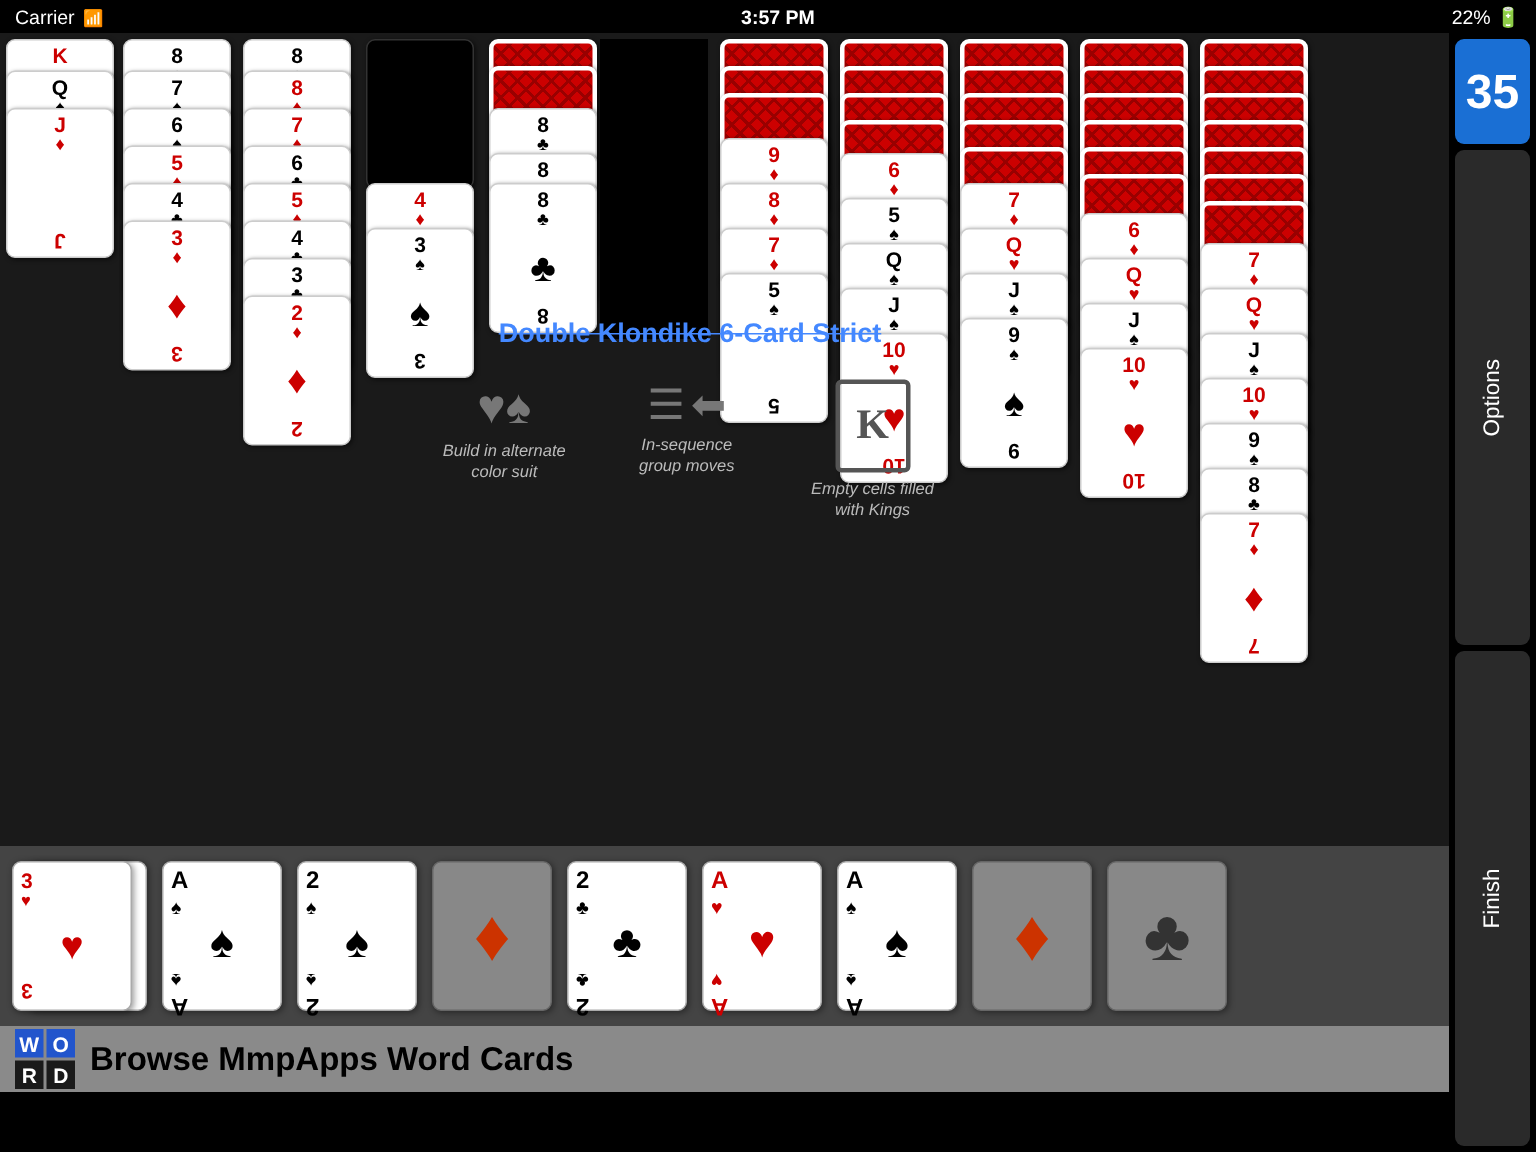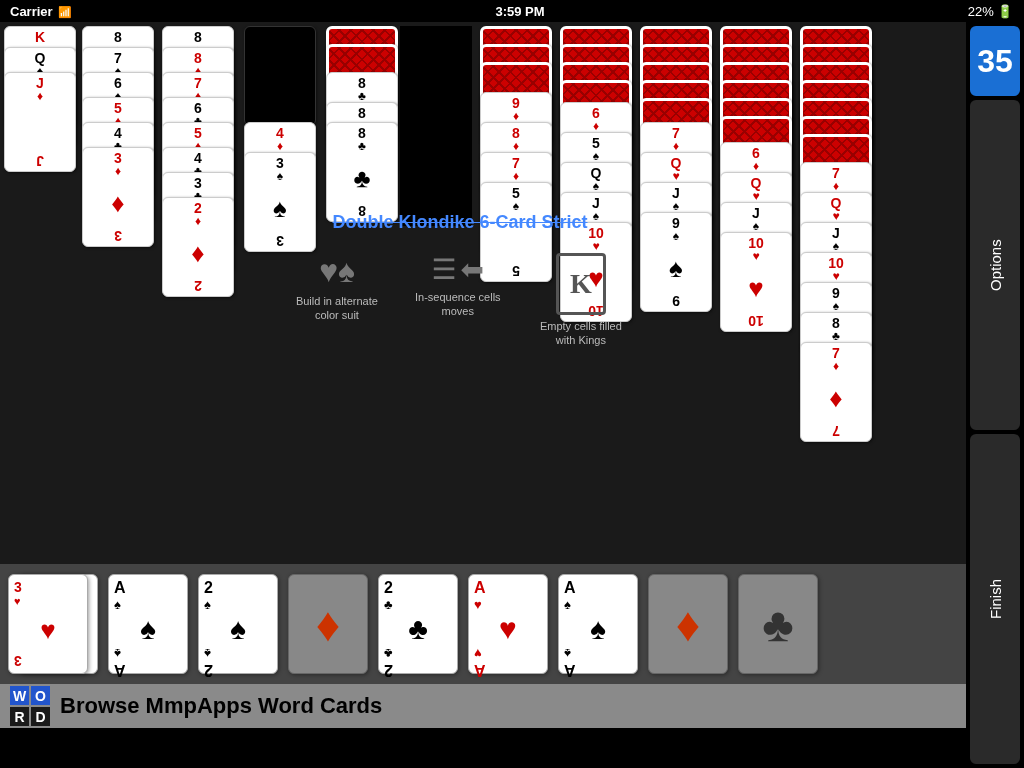--- a/index.html
+++ b/index.html
@@ -19,21 +19,21 @@
       height: 22px;
       background: #000;
       display: flex;
       align-items: center;
       justify-content: space-between;
       padding: 0 10px;
       color: white;
       font-size: 13px;
       z-index: 100;
     }
-    .status-left { display: flex; align-items: center; gap: 6px; font-weight: bold; }
+    .status-left { display: flex; align-items: center; gap: 6px; }
     .status-center { font-weight: 600; }
     .status-right { display: flex; align-items: center; gap: 4px; }
     .wifi-icon::after { content: '📶'; font-size: 11px; }
 
     
     #right-panel {
       position: absolute;
       top: 22px; right: 0;
       width: 58px;
       height: 746px;
@@ -152,21 +152,21 @@
     .icon-symbol { font-size: 36px; color: #555; margin-bottom: 4px; }
     .icon-symbol.with-arrow { display: flex; align-items: center; gap: 4px; }
     .king-icon-box {
       width: 50px; height: 62px;
       border: 3px solid #555;
       border-radius: 4px;
       display: flex; align-items: center; justify-content: center;
       font-size: 28px; color: #555; font-weight: bold; font-family: Georgia;
       margin: 0 auto 4px;
     }
-    .icon-label { color: #bbb; font-size: 11px; line-height: 1.3; }
+    .icon-label { color: #bbb; font-size: 11px; line-height: 1.3; font-style: italic; }
 
     
     #deck-area {
       position: absolute;
       top: 564px; left: 0;
       width: 966px;
       height: 120px;
       background: #444;
       display: flex;
       align-items: center;
@@ -240,21 +240,21 @@
     }
   </style>
 </head>
 <body>
 
 <div id="status-bar">
   <div class="status-left">
     <span>Carrier</span>
     <span class="wifi-icon"></span>
   </div>
-  <div class="status-center">3:59 PM</div>
+  <div class="status-center">3:57 PM</div>
   <div class="status-right">
     <span>22%</span>
     <span>🔋</span>
   </div>
 </div>
 
 <div id="right-panel">
   <div class="score-box">35</div>
   <button class="side-btn">Options</button>
   <button class="side-btn">Finish</button>
@@ -782,21 +782,21 @@
     <div class="game-icons">
       <div class="game-icon-item">
         <div class="icon-symbol" style="color:#777; font-size:32px;">♥♠</div>
         <div class="icon-label">Build in alternate color suit</div>
       </div>
       <div class="game-icon-item">
         <div class="icon-symbol with-arrow" style="justify-content:center;">
           <span style="color:#777; font-size:28px;">☰</span>
           <span style="color:#777; font-size:28px;">⬅</span>
         </div>
-        <div class="icon-label">In-sequence cells moves</div>
+        <div class="icon-label">In-sequence group moves</div>
       </div>
       <div class="game-icon-item">
         <div class="king-icon-box">K</div>
         <div class="icon-label">Empty cells filled with Kings</div>
       </div>
     </div>
   </div>
 
 </div>
 

